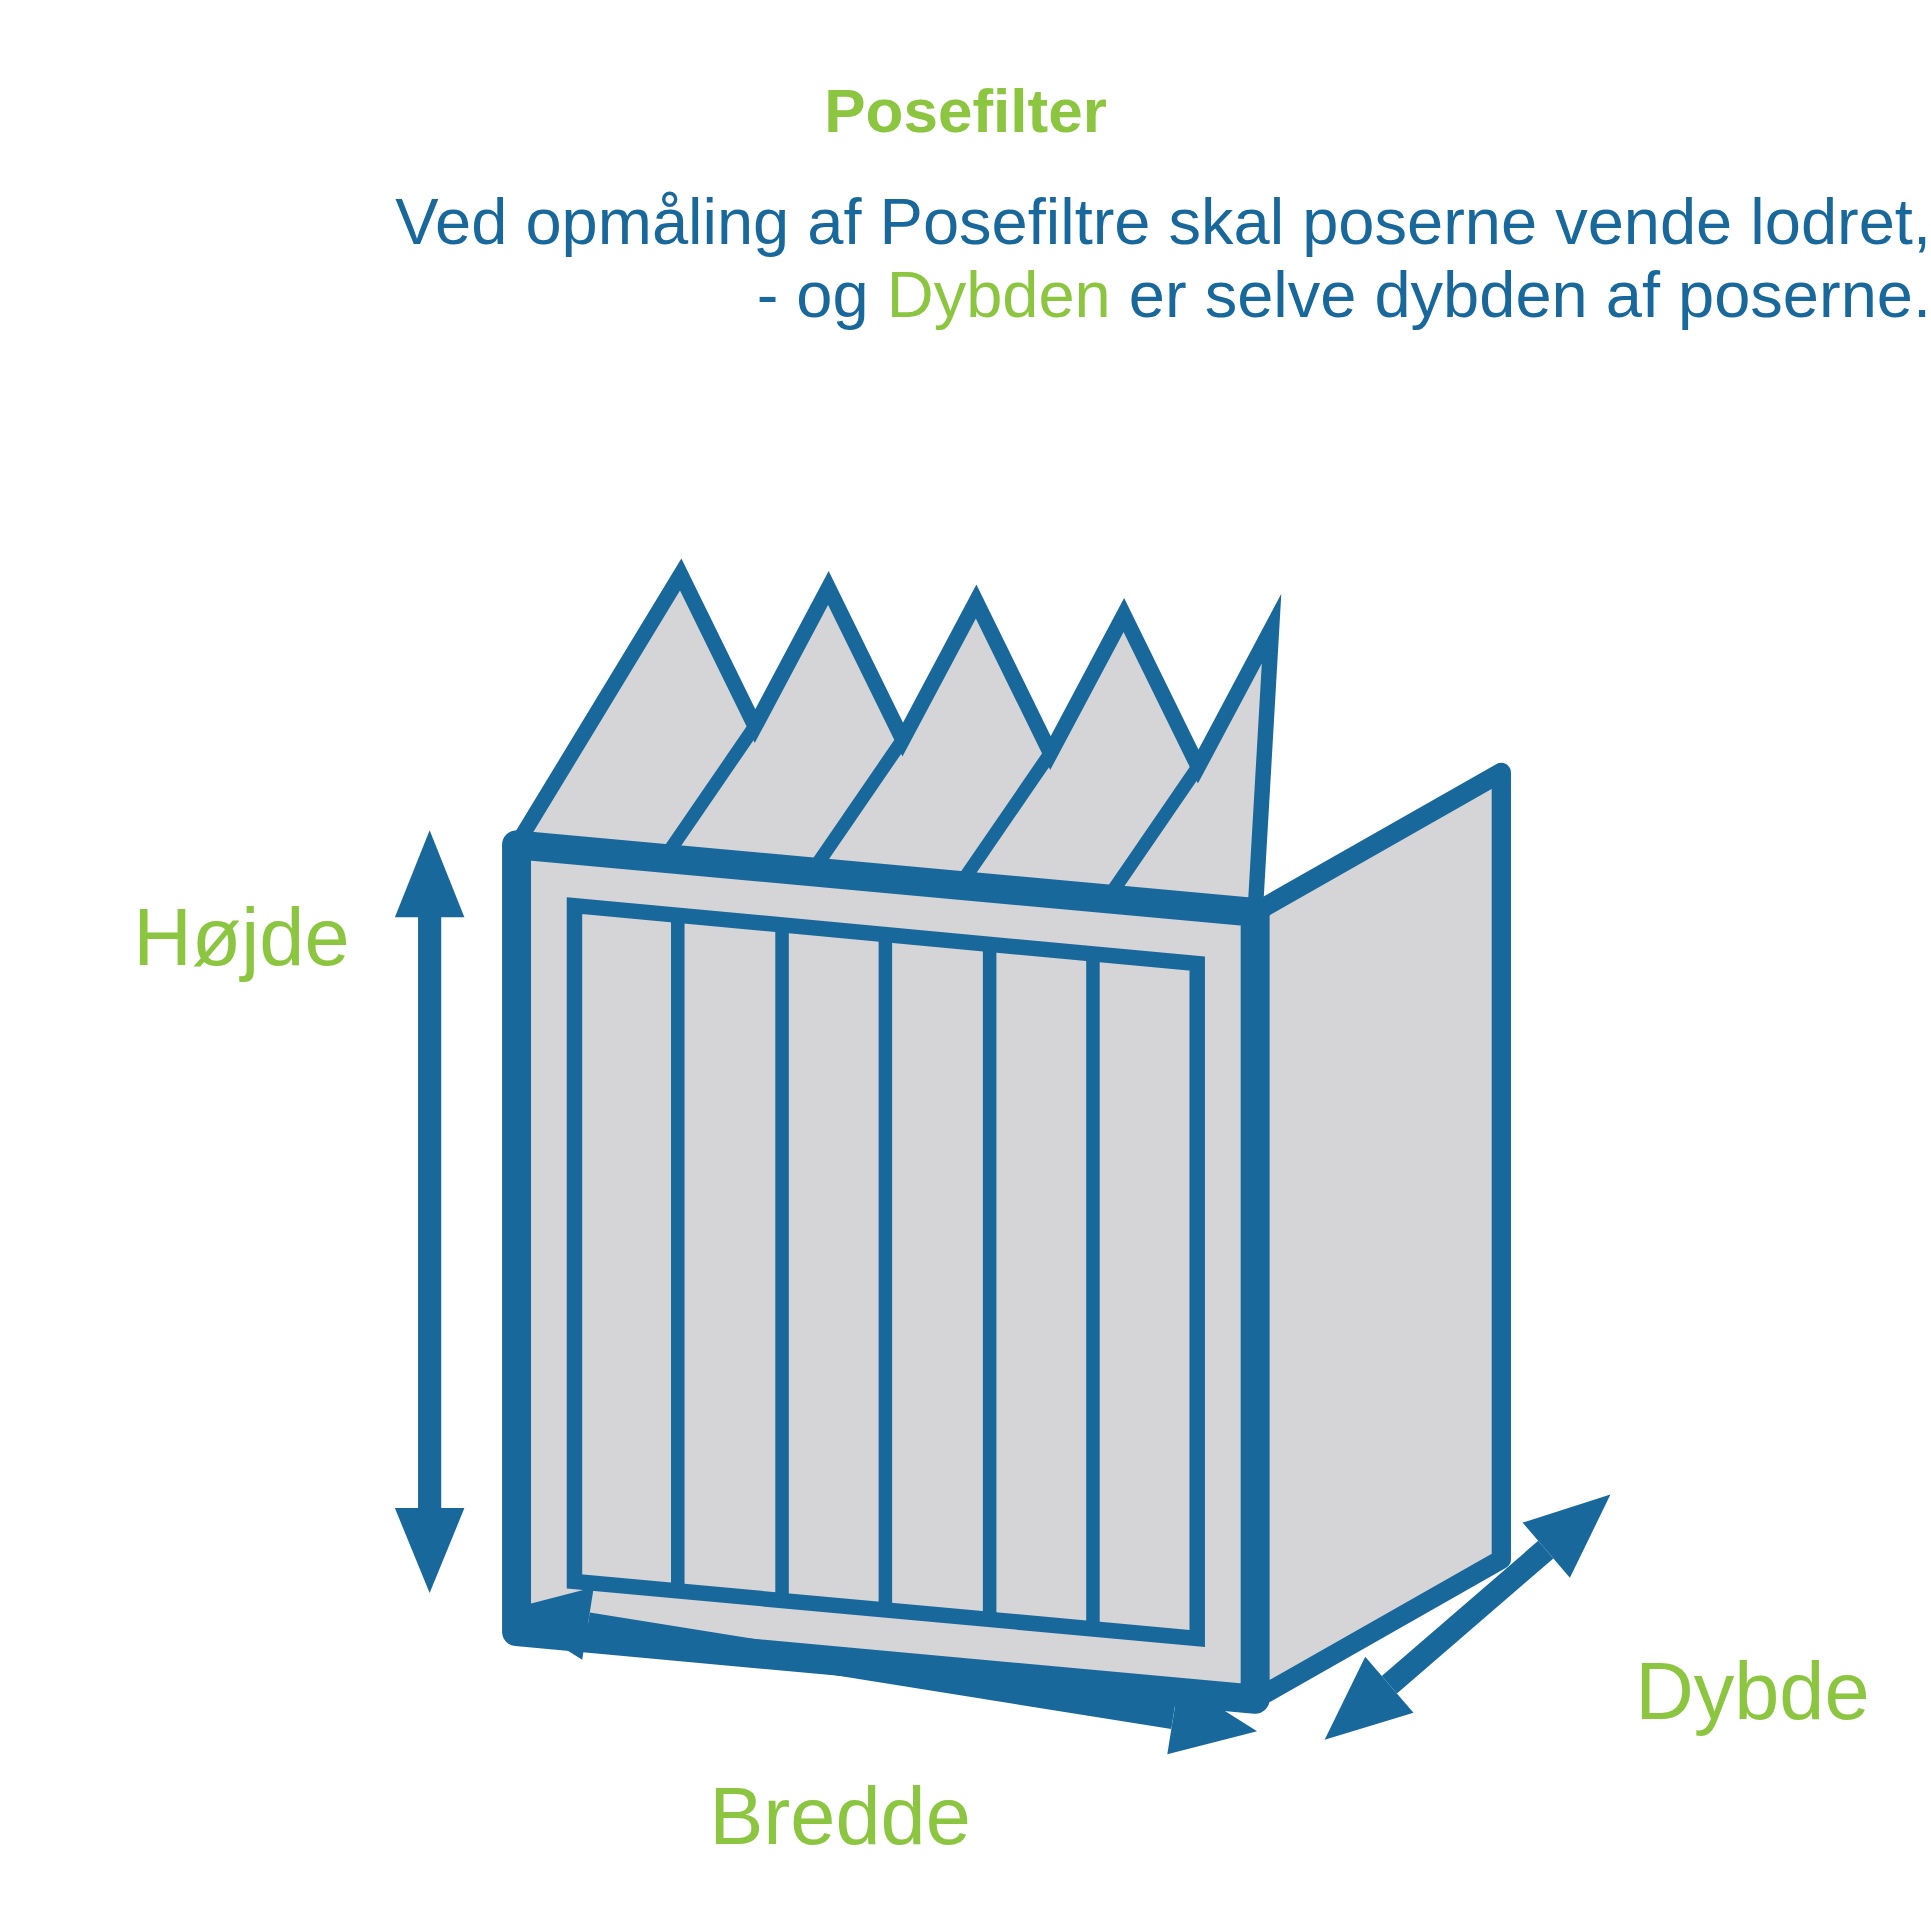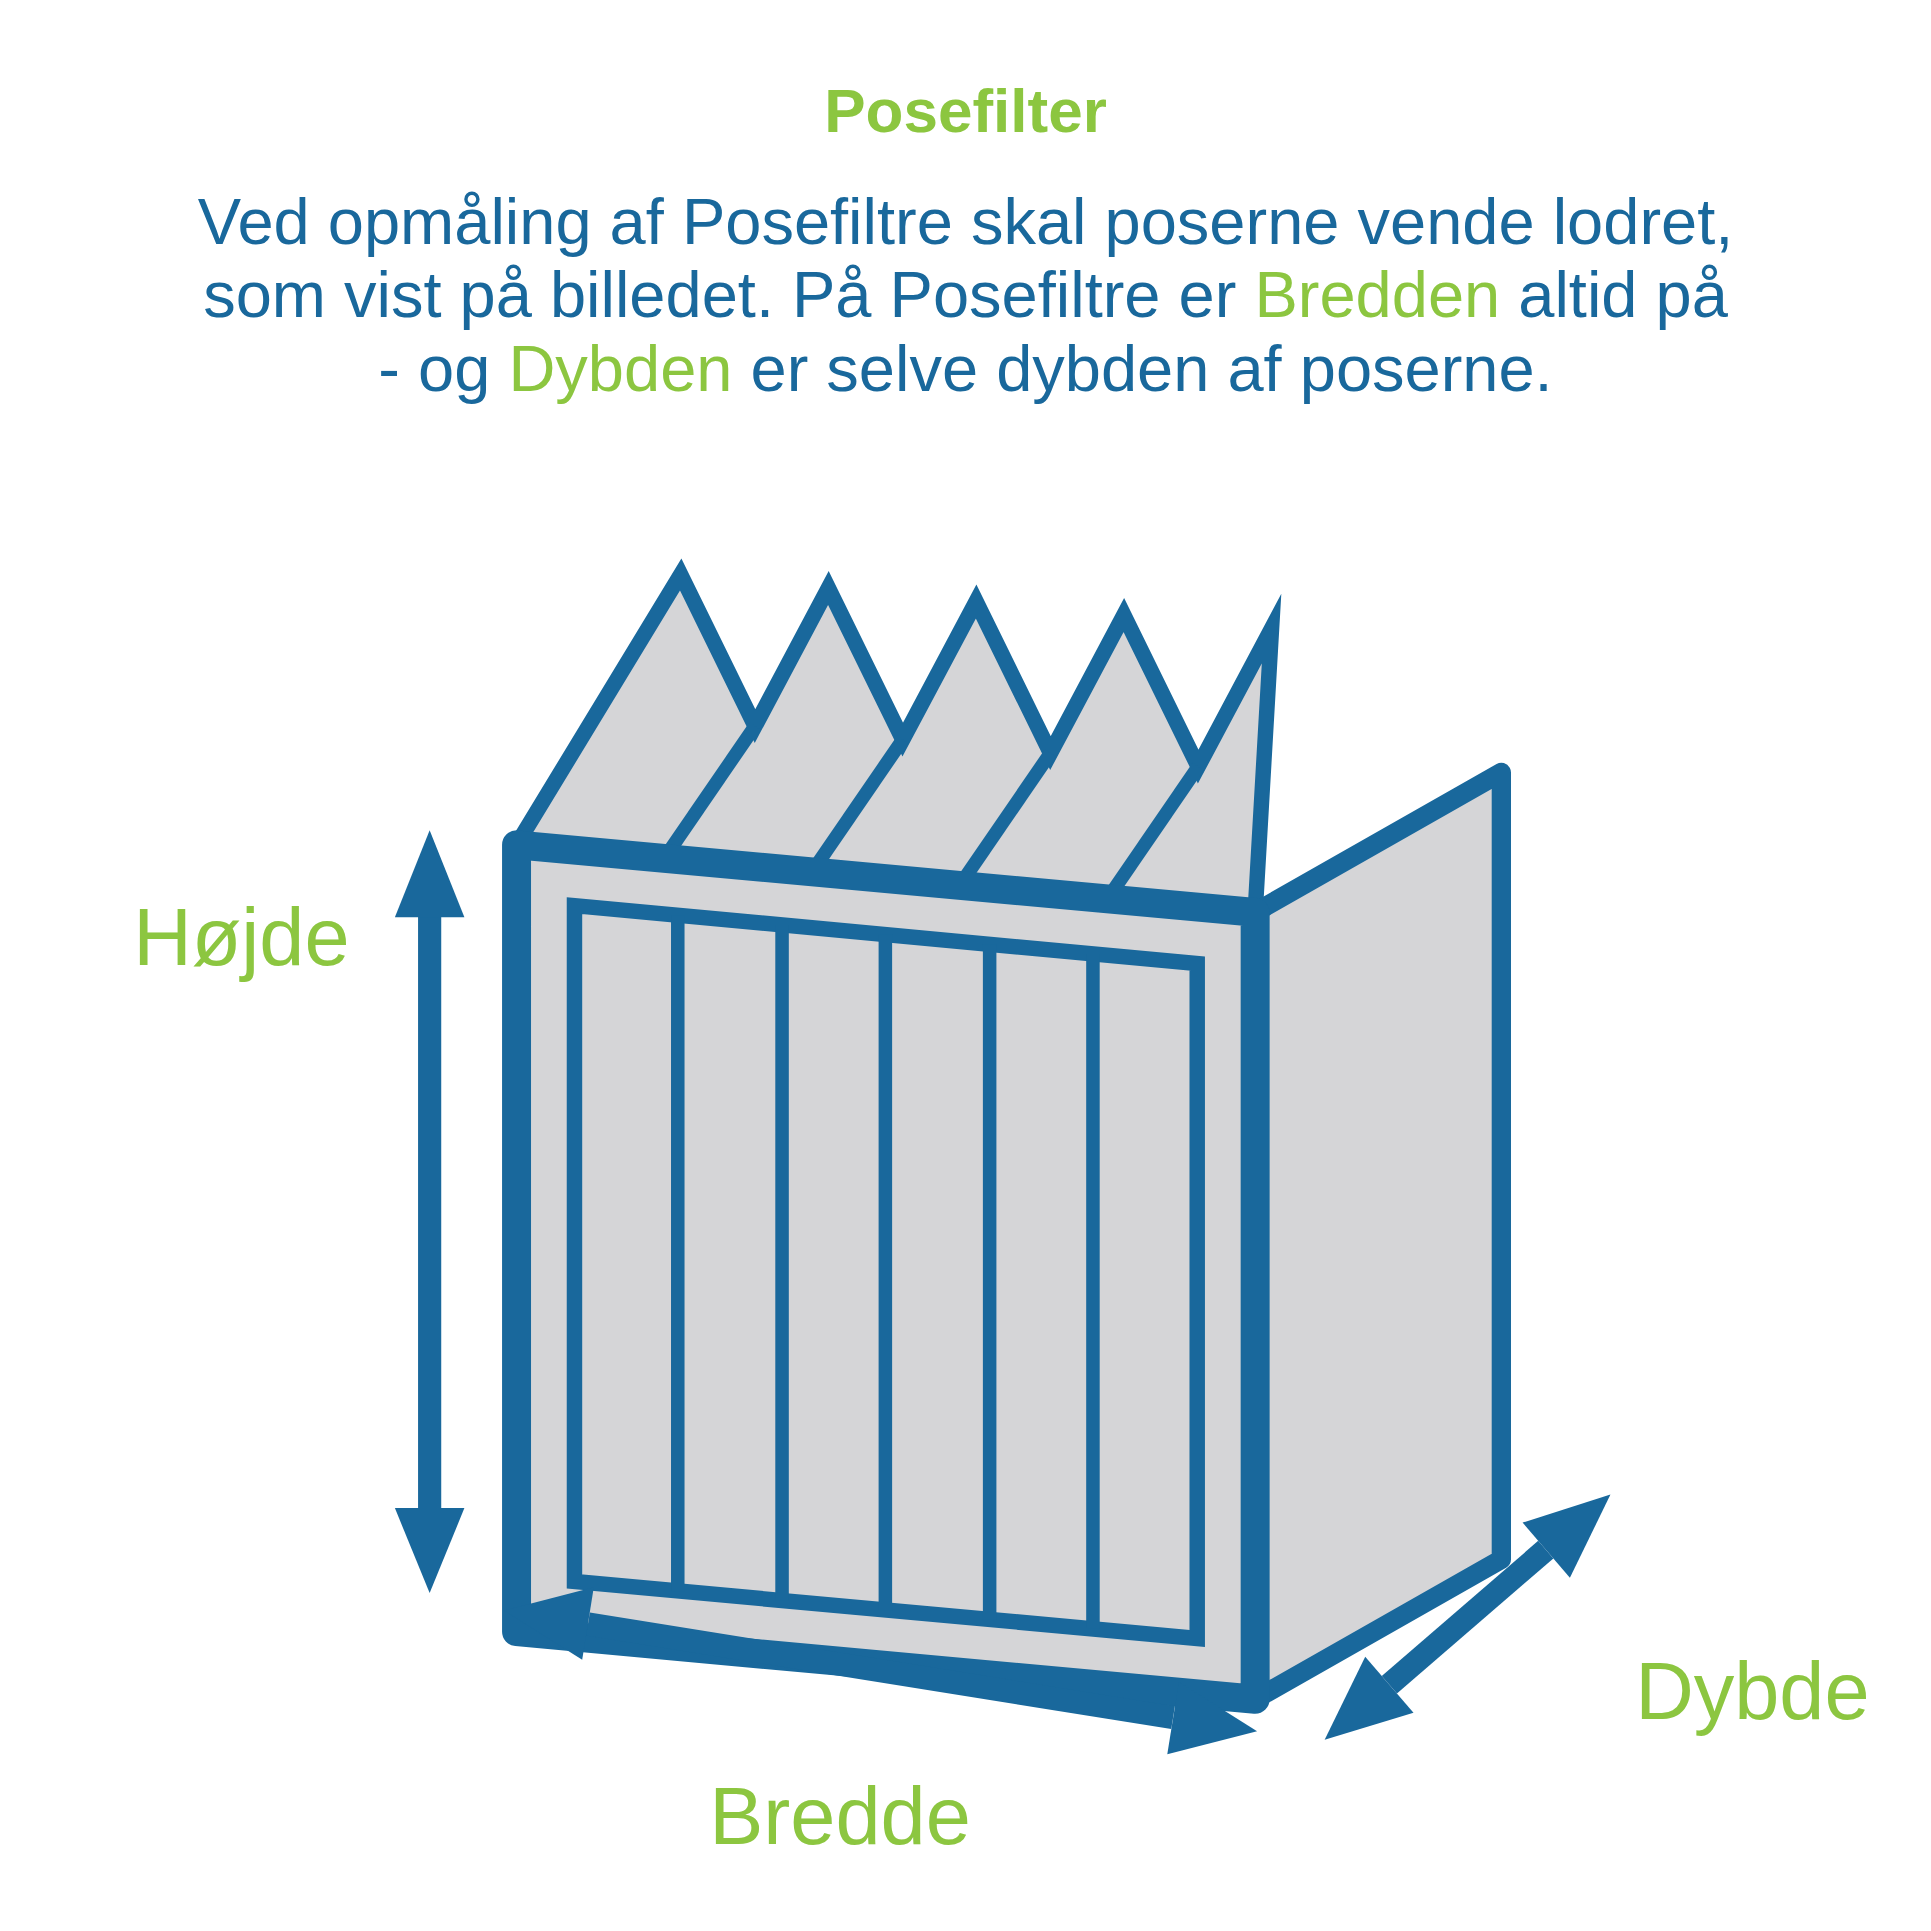--- a/index.html
+++ b/index.html
@@ -13,21 +13,21 @@
   }
   .title {
     margin: 75px 0 0 0;
     text-align: center;
     font-size: 62px;
     font-weight: bold;
     color: var(--green, #8CC640);
   }
   .intro {
     margin-top: 39px;
-    text-align: center;
+    text-align: right;
     font-size: 65px;
     line-height: 1.13;
     color: var(--blue, #19689C);
   }
   .intro .line { white-space: nowrap; }
   .green { color: var(--green, #8CC640); }
 
   .diagram-svg { position: absolute; left: 0; top: 0; }
 
   .bag-silhouette { fill: var(--gray, #D5D5D7); stroke: var(--blue, #19689C); stroke-width: 16; stroke-miterlimit: 10; }
@@ -41,23 +41,20 @@
   .dim-label     { fill: var(--green, #8CC640); font-size: 84px; font-family: "Liberation Sans", sans-serif; }
 </style>
 </head>
 <body>
 
 <h1 class="title">Posefilter</h1>
 
 <div class="intro">
   <div class="line">
     <span>Ved opmåling af Posefiltre skal poserne vende lodret,</span>
-  </div>
-  <div class="line">
-    <span>som vist på billedet. På Posefiltre er </span><span class="green">Bredden</span><span> altid på</span>
   </div>
   <div class="line">
     <span>- og </span><span class="green">Dybden</span><span> er selve dybden af poserne.</span>
   </div>
 </div>
 
 <svg class="diagram-svg" width="1931" height="1931" viewBox="0 0 2000 2000" aria-hidden="true">
 
   <g>
 

